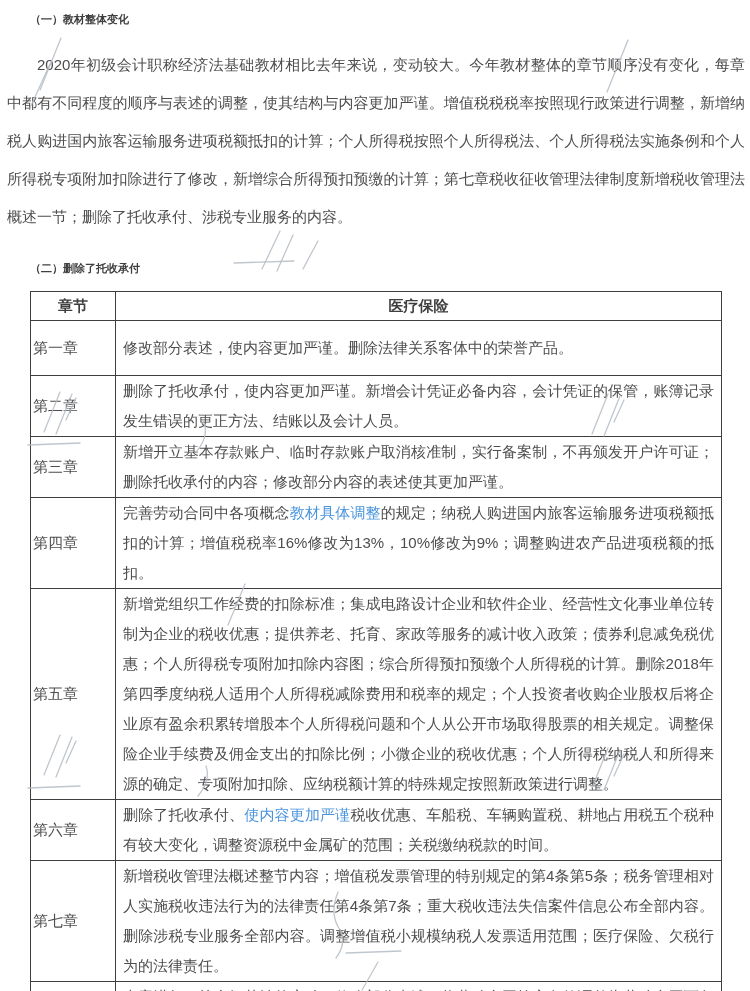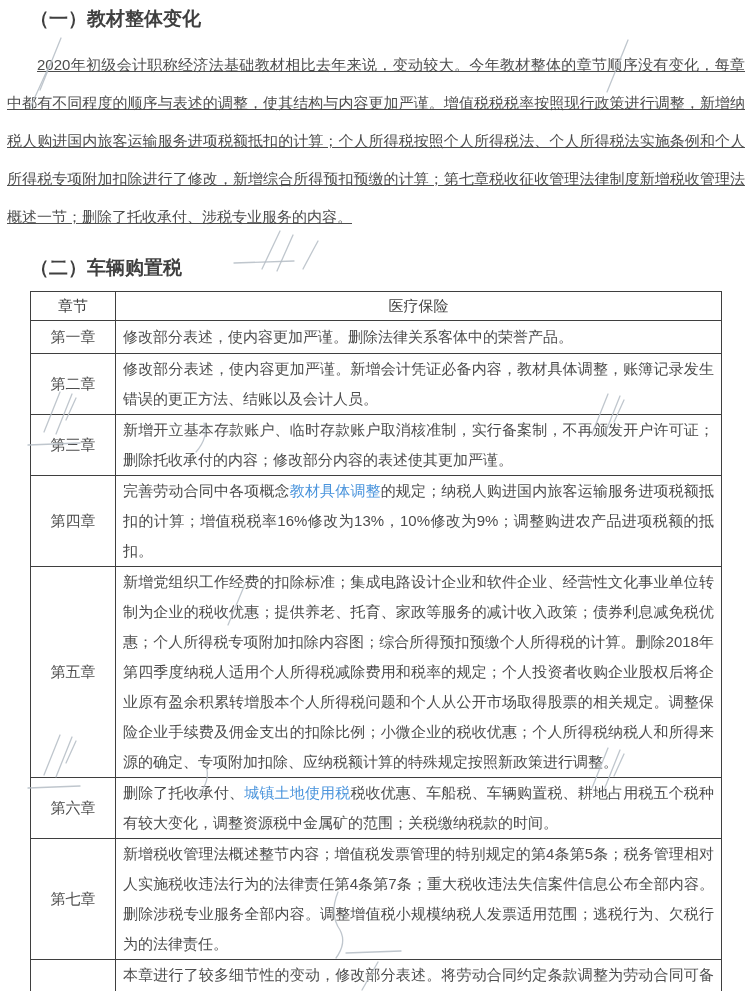--- a/index.html
+++ b/index.html
@@ -12,59 +12,57 @@
     min-height: 991px;
     position: relative;
     font-family: "Liberation Sans", "DejaVu Sans", sans-serif;
     font-size: 15px;
     color: var(--text-color, #4d4d4d);
     overflow: hidden;
   }
   .page { position: relative; padding-top: 9px; }
   .sec-heading {
     margin: 0 0 0 30px;
-    font-size: 19px;
+    font-size: 11px;
     font-weight: bold;
     color: var(--heading-color, #3f3f3f);
     line-height: 20px;
   }
   .sec-heading.second { margin-top: 22px; }
   .overview {
     margin: 17px 5px 0 7px;
     text-indent: 2em;
     line-height: 38px;
     text-align: justify;
     word-break: break-all;
-    text-decoration: underline;
   }
   table.changes {
     border-collapse: collapse;
     table-layout: fixed;
     width: 692px;
     margin: 13px 0 0 30px;
     background: #fff;
   }
   table.changes th,
   table.changes td {
     border: 1px solid var(--border-color, #3f3f3f);
     font-size: 15px;
   }
   table.changes th {
     height: 28px;
     line-height: 28px;
     text-align: center;
-    font-weight: normal;
+    font-weight: bold;
     color: var(--heading-color, #3f3f3f);
     padding: 0;
   }
   col.c-chapter { width: 85px; }
   td.chapter {
-    text-align: center;
     vertical-align: middle;
-    padding: 1px 2px;
+    padding: 12px 2px;
     line-height: 30px;
     margin-left: 48px;
   }
   td.detail {
     text-align: justify;
     vertical-align: middle;
     padding: 0 7px;
     line-height: 30px;
     word-break: break-all;
   }
@@ -85,61 +83,61 @@
 </style>
 </head>
 <body>
 
 <div class="page">
 
   <h3 class="sec-heading">（一）教材整体变化</h3>
 
   <p class="overview">2020年初级会计职称经济法基础教材相比去年来说，变动较大。今年教材整体的章节顺序没有变化，每章中都有不同程度的顺序与表述的调整，使其结构与内容更加严谨。增值税税税率按照现行政策进行调整，新增纳税人购进国内旅客运输服务进项税额抵扣的计算；个人所得税按照个人所得税法、个人所得税法实施条例和个人所得税专项附加扣除进行了修改，新增综合所得预扣预缴的计算；第七章税收征收管理法律制度新增税收管理法概述一节；删除了托收承付、涉税专业服务的内容。</p>
 
-  <h3 class="sec-heading second">（二）车辆购置税</h3>
+  <h3 class="sec-heading second">（二）删除了托收承付</h3>
 
   <table class="changes">
     <colgroup>
       <col class="c-chapter">
       <col class="c-detail">
     </colgroup>
     <thead>
       <tr>
         <th>章节</th>
         <th>医疗保险</th>
       </tr>
     </thead>
     <tbody id="table-body">
         <tr>
           <td class="chapter">第一章</td>
           <td class="detail"><span>修改部分表述，使内容更加严谨。删除法律关系客体中的荣誉产品。</span></td>
         </tr>
         <tr>
           <td class="chapter">第二章</td>
-          <td class="detail"><span>修改部分表述，使内容更加严谨。新增会计凭证必备内容，教材具体调整，账簿记录发生错误的更正方法、结账以及会计人员。</span></td>
+          <td class="detail"><span>删除了托收承付，使内容更加严谨。新增会计凭证必备内容，会计凭证的保管，账簿记录发生错误的更正方法、结账以及会计人员。</span></td>
         </tr>
         <tr>
           <td class="chapter">第三章</td>
           <td class="detail"><span>新增开立基本存款账户、临时存款账户取消核准制，实行备案制，不再颁发开户许可证；删除托收承付的内容；修改部分内容的表述使其更加严谨。</span></td>
         </tr>
         <tr>
           <td class="chapter">第四章</td>
           <td class="detail"><span>完善劳动合同中各项概念</span><span class="lnk">教材具体调整</span><span>的规定；纳税人购进国内旅客运输服务进项税额抵扣的计算；增值税税率16%修改为13%，10%修改为9%；调整购进农产品进项税额的抵扣。</span></td>
         </tr>
         <tr>
           <td class="chapter">第五章</td>
           <td class="detail"><span>新增党组织工作经费的扣除标准；集成电路设计企业和软件企业、经营性文化事业单位转制为企业的税收优惠；提供养老、托育、家政等服务的减计收入政策；债券利息减免税优惠；个人所得税专项附加扣除内容图；综合所得预扣预缴个人所得税的计算。删除2018年第四季度纳税人适用个人所得税减除费用和税率的规定；个人投资者收购企业股权后将企业原有盈余积累转增股本个人所得税问题和个人从公开市场取得股票的相关规定。调整保险企业手续费及佣金支出的扣除比例；小微企业的税收优惠；个人所得税纳税人和所得来源的确定、专项附加扣除、应纳税额计算的特殊规定按照新政策进行调整。</span></td>
         </tr>
         <tr>
           <td class="chapter">第六章</td>
-          <td class="detail"><span>删除了托收承付、</span><span class="lnk">城镇土地使用税</span><span>税收优惠、车船税、车辆购置税、耕地占用税五个税种有较大变化，调整资源税中金属矿的范围；关税缴纳税款的时间。</span></td>
+          <td class="detail"><span>删除了托收承付、</span><span class="lnk">使内容更加严谨</span><span>税收优惠、车船税、车辆购置税、耕地占用税五个税种有较大变化，调整资源税中金属矿的范围；关税缴纳税款的时间。</span></td>
         </tr>
         <tr>
           <td class="chapter">第七章</td>
-          <td class="detail"><span>新增税收管理法概述整节内容；增值税发票管理的特别规定的第4条第5条；税务管理相对人实施税收违法行为的法律责任第4条第7条；重大税收违法失信案件信息公布全部内容。删除涉税专业服务全部内容。调整增值税小规模纳税人发票适用范围；逃税行为、欠税行为的法律责任。</span></td>
+          <td class="detail"><span>新增税收管理法概述整节内容；增值税发票管理的特别规定的第4条第5条；税务管理相对人实施税收违法行为的法律责任第4条第7条；重大税收违法失信案件信息公布全部内容。删除涉税专业服务全部内容。调整增值税小规模纳税人发票适用范围；医疗保险、欠税行为的法律责任。</span></td>
         </tr>
         <tr>
           <td class="chapter">第八章</td>
           <td class="detail"><span>本章进行了较多细节性的变动，修改部分表述。将劳动合同约定条款调整为劳动合同可备条款等，完善劳动合同中各项概念，医疗保险、失业保险、社会保险费征缴与管理按照最新规定进行了相应的调整和完善。</span></td>
         </tr>
       </tbody>
   </table>
 
   <svg class="scribbles" viewBox="0 0 750 991" aria-hidden="true">
     <path d="M40,90 L61,38"></path>

